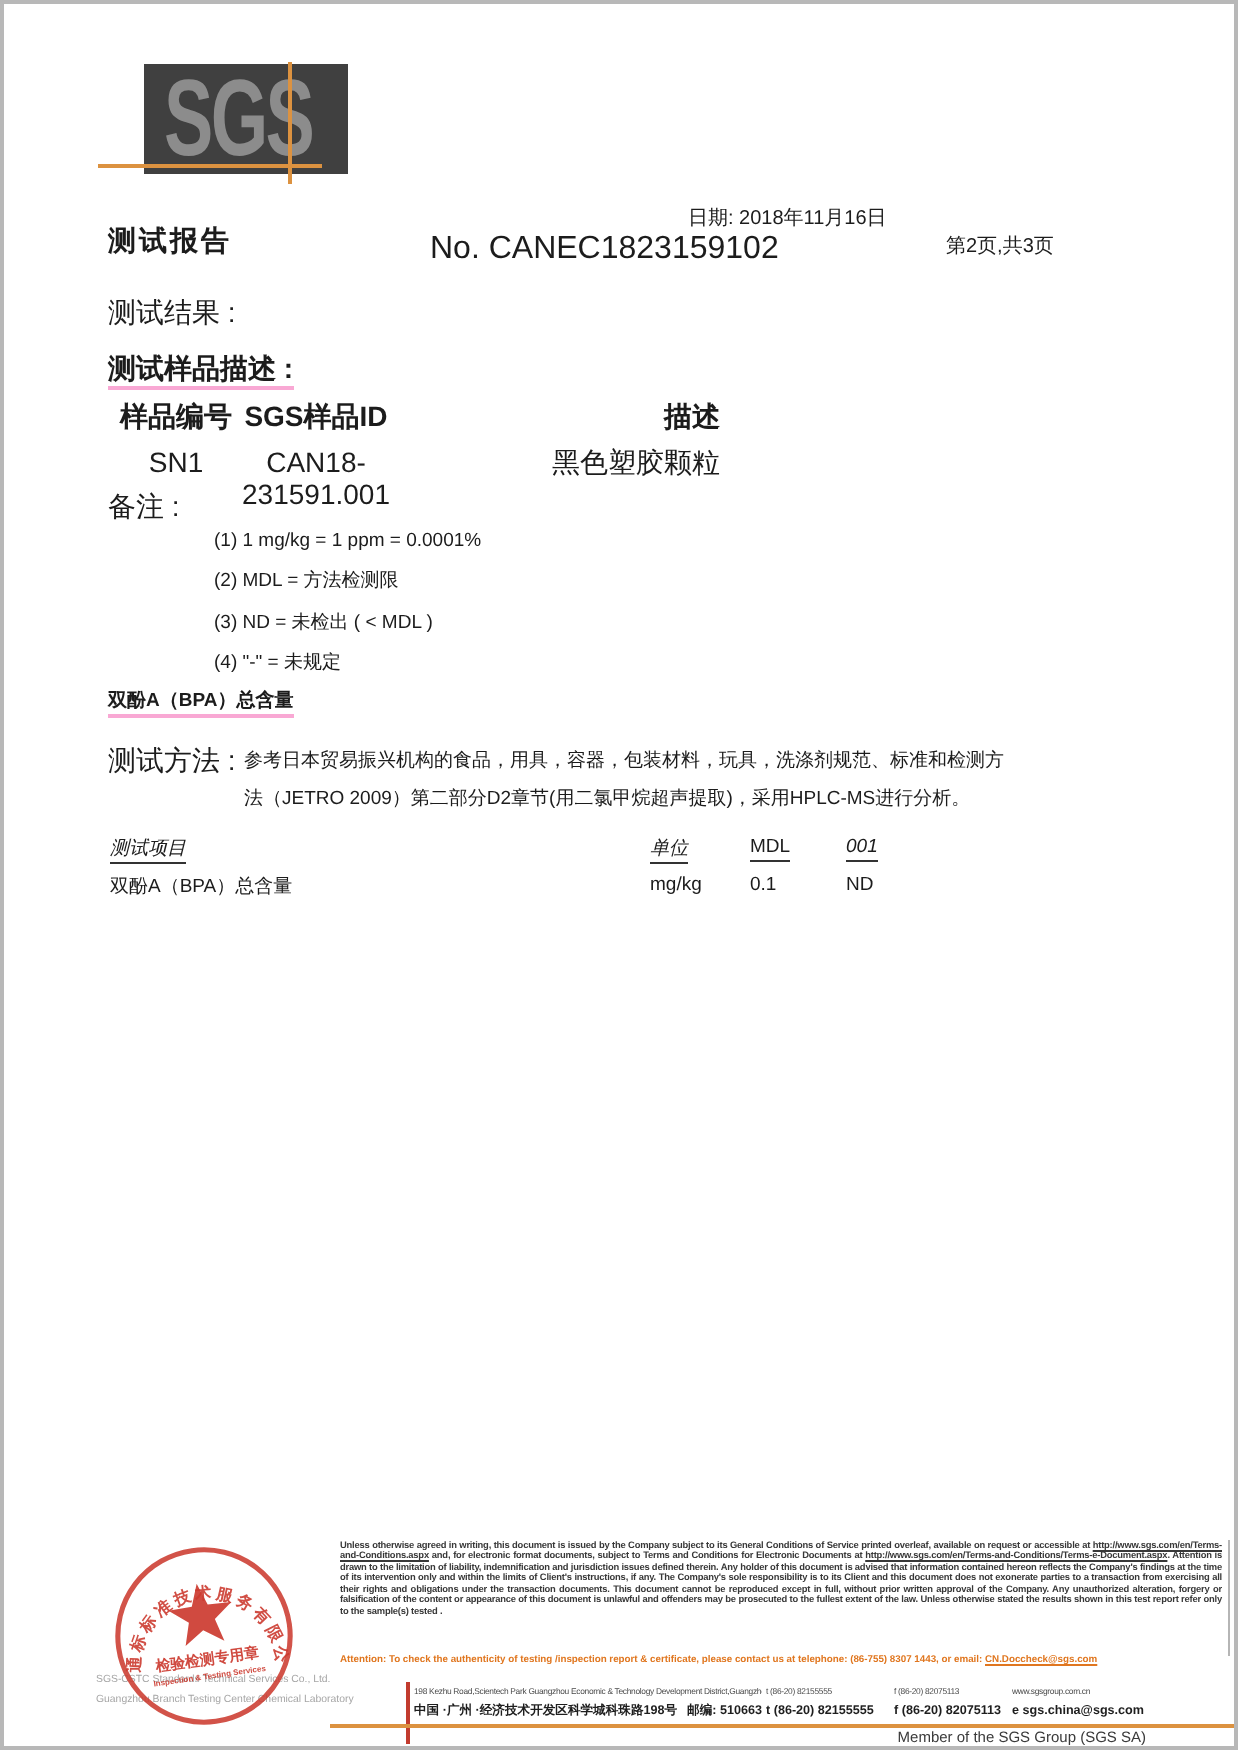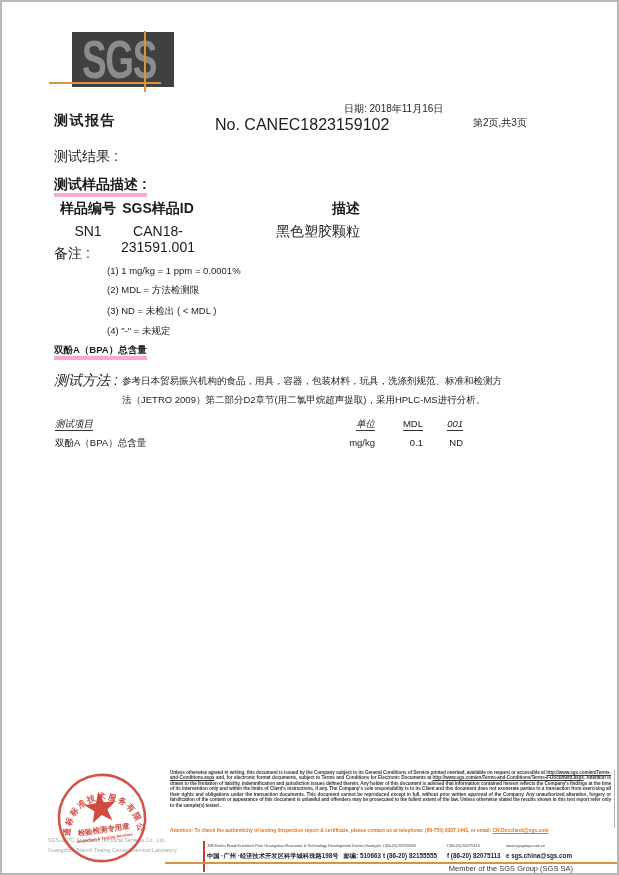--- a/index.html
+++ b/index.html
@@ -19,40 +19,40 @@
   }
   .logo-hline{left:47px; top:80px; width:112px; height:2px; background:#dc9240;}
   .logo-vline{left:142px; top:29px; width:2px; height:61px; background:#dc9240;}
   
   .report-title{left:52px; top:110px; font-size:14px; font-weight:bold; letter-spacing:1.5px;}
   .report-no{left:184px; top:114px; font-size:16px;margin-left:29px;}
   .report-date{left:342px; top:100px; font-size:10px;}
   .report-page{left:471px; top:114px; font-size:10px;}
   
   .body-label{font-size:14px;}
-  .u-bold{font-weight:bold; border-bottom:4px solid #f9a8d4; padding-bottom:1px;}
+  .u-bold{font-weight:bold; border-bottom:2px solid #f9a8d4; padding-bottom:1px;}
   .results-label{left:52px; top:146px;}
   .sample-desc{left:52px; top:174px;}
   .sample-table{left:58px; top:198px; display:grid; grid-template-columns:56px 84px 160px; font-size:14px; row-gap:5px;}
   .sample-table .hd{font-weight:bold;}
   .sample-table .c1{text-align:center;}
   .sample-table .c2{text-align:center;}
   .sample-table .c3{text-align:right; padding-left:0px;}
   .remarks-label{left:52px; top:243px;}
   .remarks{left:105px; top:263px; font-size:9.5px;}
   .remarks div{margin-bottom:7.8px; white-space:nowrap;}
   .bpa-title{left:52px; top:342px; font-size:9.5px;}
-  .method-label{left:52px; top:370px;font-style:italic;}
+  .method-label{left:52px; top:370px;}
   .method-lines{left:120px; top:370px; width:440px; font-size:9.5px; line-height:18.5px;}
   .method-lines div{white-space:nowrap;}
   
   .result-table{left:53px; top:416px; display:grid; grid-template-columns:270px 50px 48px 40px; font-size:9.5px; row-gap:6px;}
   .result-table .hd span{border-bottom:1px solid #333; padding-bottom:1px;}
   .result-table .it{font-style:italic;}
-  .result-table .ctr{text-align:right;}
+  .result-table .ctr{text-align:left;}
   
   .legal{
     left:168px; top:768px; width:441px; font-size:4.7px; line-height:5.45px;
     text-align:justify; color:#383838; font-weight:bold; letter-spacing:-0.1px;
   }
   .legal .lurl{text-decoration:underline;}
   .legal-vline{left:612px; top:768px; width:1px; height:58px; background:#b5b5b5;}
   .attention{
     left:168px; top:826px; width:441px; font-size:4.9px; line-height:5.9px;
     color:#e0761f; font-weight:bold;

